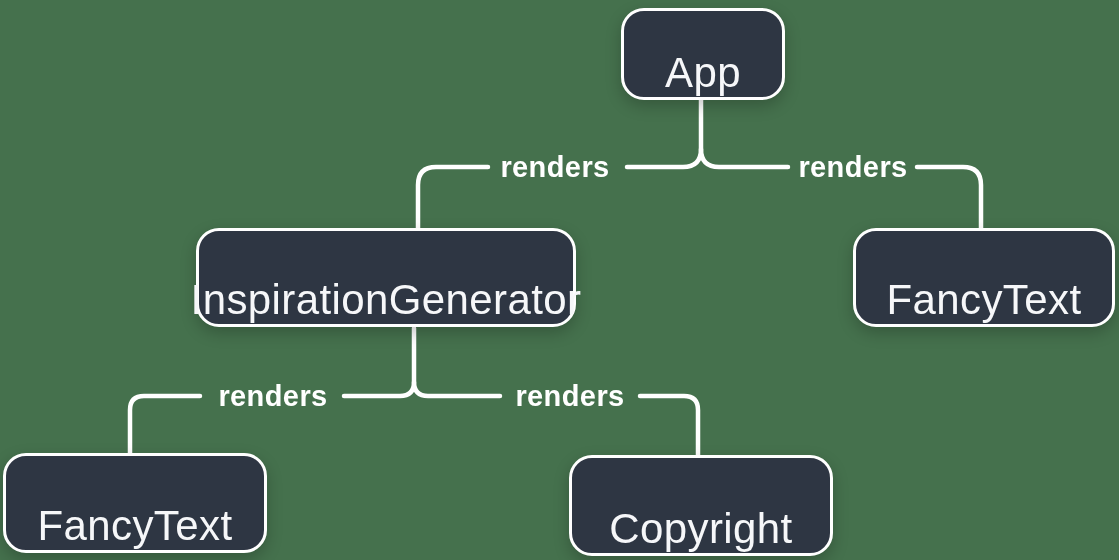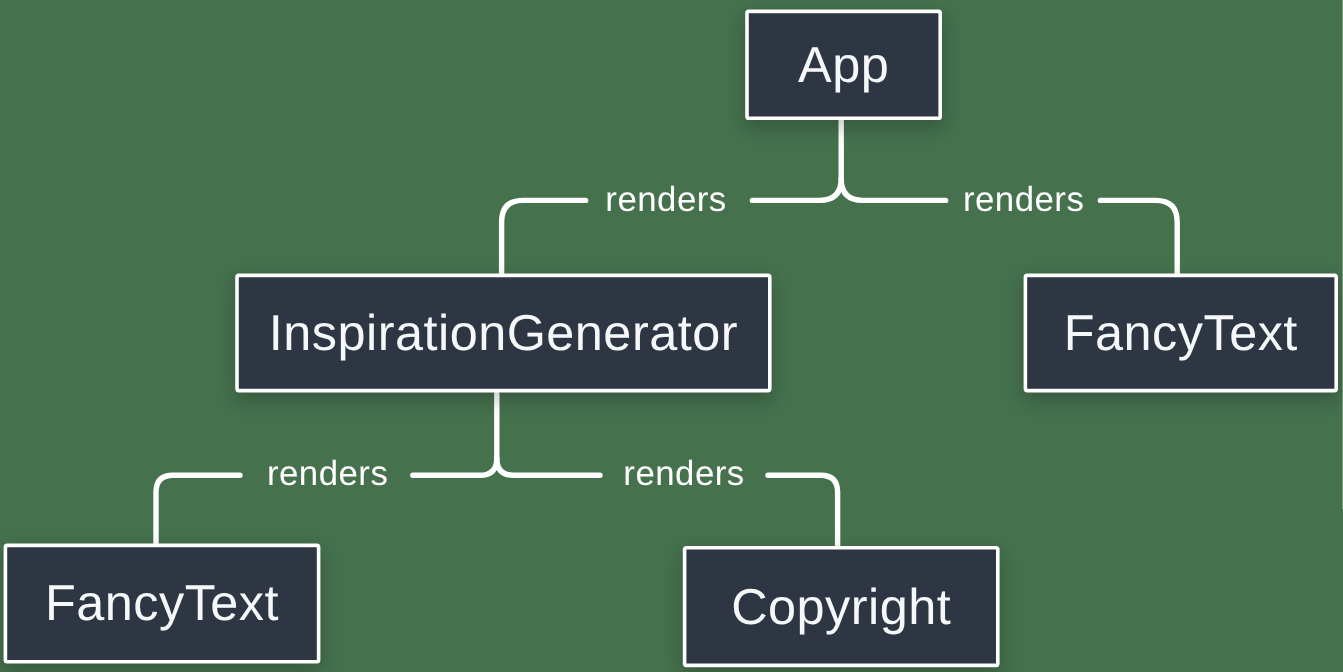--- a/index.html
+++ b/index.html
@@ -31,45 +31,45 @@
     fill: none;
     stroke: var(--line);
     stroke-width: 4.5;
     stroke-linecap: round;
     stroke-linejoin: round;
   }
   .node {
     position: absolute;
     background: var(--node-fill);
     border: 3.5px solid var(--node-border);
-    border-radius: 3px;
+    border-radius: 23px;
     display: flex;
-    align-items: center;
+    align-items: flex-end;
     justify-content: center;
     box-shadow: 0 6px 16px rgba(0,0,0,0.22);
   }
   .node-label {
     color: var(--node-text);
     font-size: 42px;
     font-weight: 400;
     letter-spacing: 0.4px;
     white-space: nowrap;
   }
   .edge-label {
     position: absolute;
     transform: translate(-50%, -50%);
     color: var(--label-text);
     font-size: 29px;
-    font-weight: 400;
+    font-weight: 700;
     letter-spacing: 0.4px;
     white-space: nowrap;
   }
   
   .node-app        { left: 621px; top: 8px;   width: 164px; height: 92px; }
-  .node-ig         { left: 196px; top: 228px; width: 447px; height: 99px; }
+  .node-ig         { left: 196px; top: 228px; width: 380px; height: 99px; }
   .node-ft-right   { left: 853px; top: 228px; width: 262px; height: 99px; }
   .node-ft-left    { left: 3px;   top: 453px; width: 264px; height: 100px; }
   .node-copyright  { left: 569px; top: 455px; width: 264px; height: 101px; }
   
   .edge-label-0 { left: 555px; top: 167px; }
   .edge-label-1 { left: 853px; top: 167px; }
   .edge-label-2 { left: 273px; top: 396px; }
   .edge-label-3 { left: 570px; top: 396px; }
 </style>
 </head>

